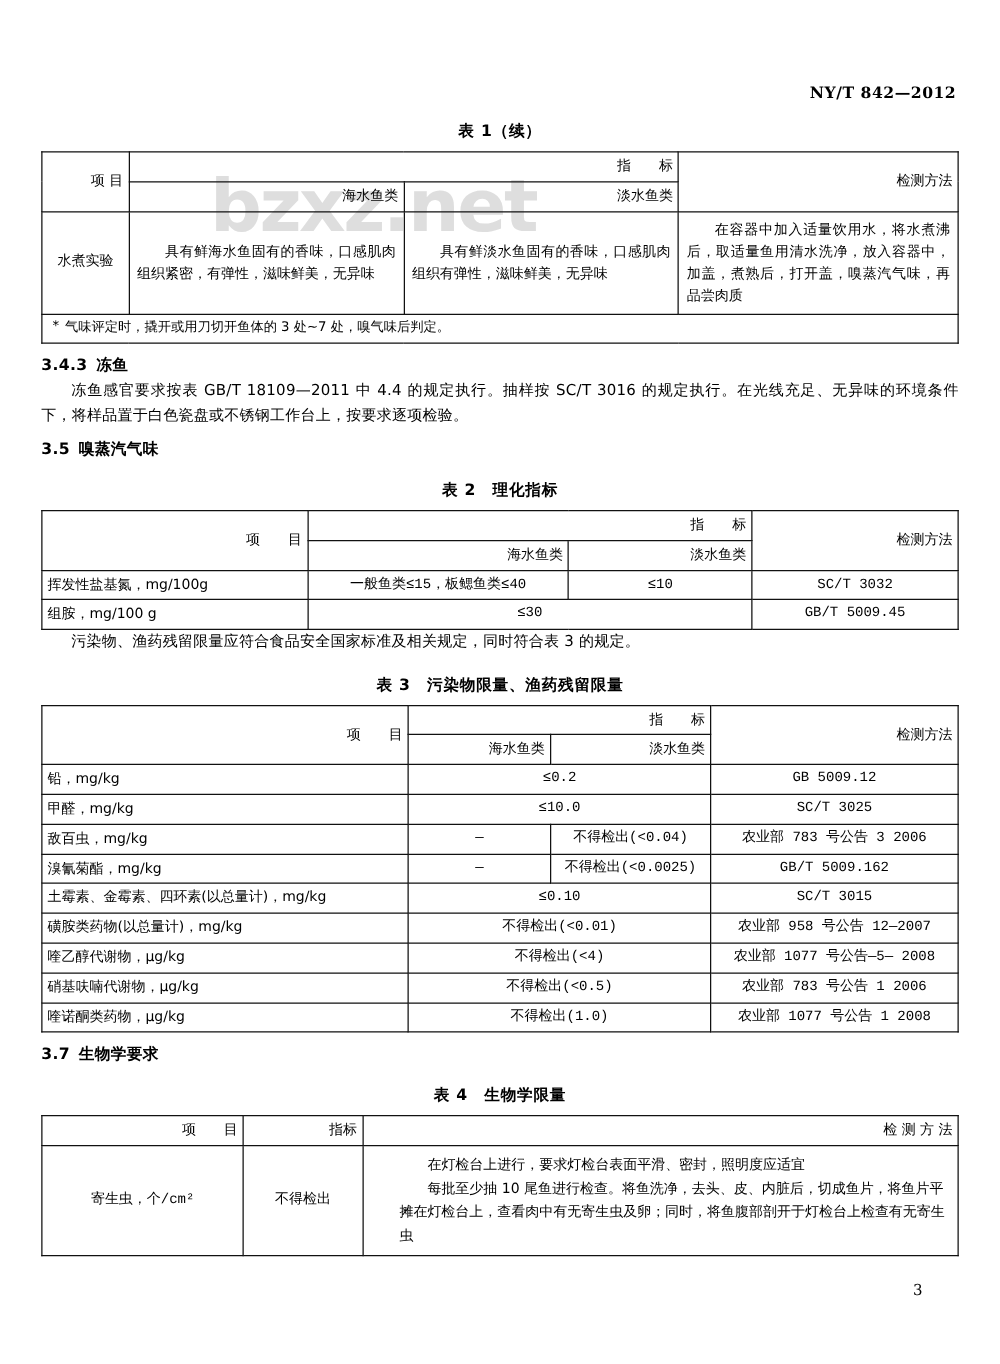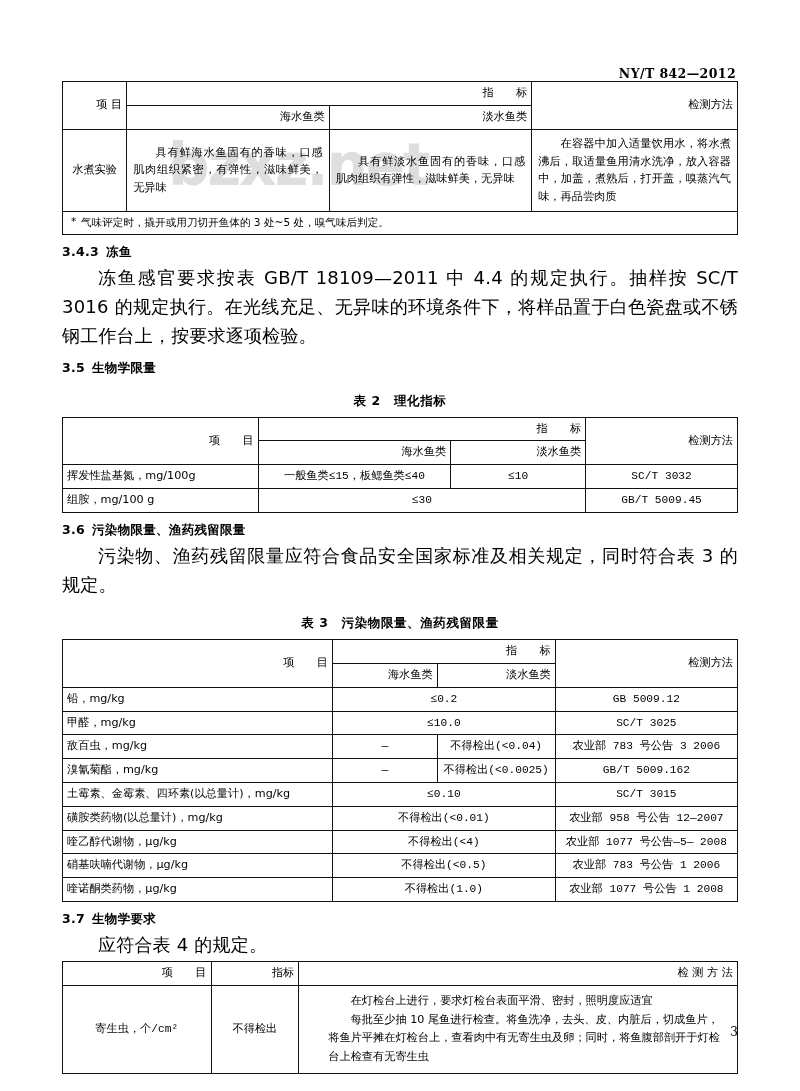--- a/index.html
+++ b/index.html
@@ -34,21 +34,21 @@
     letter-spacing: -2px;
     color: #d9d9d9;
     opacity: .85;
     z-index: 0;
     user-select: none;
     line-height: 90px;
   }
   .content {
     position: relative;
     z-index: 2;
-    padding: 0 62px;
+    padding: 0 33px;
   }
   
   .doc-header {
     text-align: right;
     font-size: 12.5px;
     font-weight: bold;
     font-family: "DejaVu Serif", "Liberation Serif", serif;
     letter-spacing: .4px;
     padding-top: 66px;
     padding-right: 2px;
@@ -62,21 +62,21 @@
     letter-spacing: .6px;
   }
   .sec-head {
     font-size: 12.5px;
     font-weight: bold;
     margin: 9px 0 2px 0;
     letter-spacing: .3px;
   }
   .sec-head .num { font-weight: bold; margin-right: 7px; }
   .para {
-    font-size: 18px;
+    font-size: 12px;
     line-height: 1.62;
     text-indent: 2em;
     margin: 0 0 2px 0;
     text-align: justify;
     letter-spacing: .2px;
   }
   
   table {
     border-collapse: collapse;
     width: 100%;
@@ -139,20 +139,21 @@
 <body>
 
 <div class="page">
 
   <div class="watermark">bzxz.net</div>
 
   <div class="content">
 
     <div class="doc-header">NY/T 842—2012</div>
 
+    <div class="table-title">表 1（续）</div>
     <table class="tbl-outer">
       <colgroup>
         <col style="width:9.5%">
         <col style="width:30%">
         <col style="width:30%">
         <col style="width:30.5%">
       </colgroup>
       <tbody>
         <tr>
           <td class="hd" rowspan="2">项 目</td>
@@ -164,33 +165,33 @@
           <td class="hd">淡水鱼类</td>
         </tr>
         <tr>
           <td class="c">水煮实验</td>
           <td class="cell-p">具有鲜海水鱼固有的香味，口感肌肉组织紧密，有弹性，滋味鲜美，无异味</td>
           <td class="cell-p">具有鲜淡水鱼固有的香味，口感肌肉组织有弹性，滋味鲜美，无异味</td>
           <td class="cell-p">在容器中加入适量饮用水，将水煮沸后，取适量鱼用清水洗净，放入容器中，加盖，煮熟后，打开盖，嗅蒸汽气味，再品尝肉质</td>
         </tr>
         <tr class="footnote">
           <td colspan="4">
-            <span class="star">*</span><span>气味评定时，撬开或用刀切开鱼体的 3 处~5 处，嗅气味后判定。</span>
+            <span class="star">*</span><span>气味评定时，撬开或用刀切开鱼体的 3 处~7 处，嗅气味后判定。</span>
           </td>
         </tr>
       </tbody>
     </table>
 
     <div class="sec-head">
       <span class="num">3.4.3</span><span>冻鱼</span>
     </div>
     <p class="para">冻鱼感官要求按表 GB/T 18109—2011 中 4.4 的规定执行。抽样按 SC/T 3016 的规定执行。在光线充足、无异味的环境条件下，将样品置于白色瓷盘或不锈钢工作台上，按要求逐项检验。</p>
 
     <div class="sec-head">
-      <span class="num">3.5</span><span>生物学限量</span>
+      <span class="num">3.5</span><span>嗅蒸汽气味</span>
     </div>
 
     <div class="table-title">表 2　理化指标</div>
     <table class="tbl-outer">
       <colgroup>
         <col style="width:29%">
         <col style="width:28.5%">
         <col style="width:20%">
         <col style="width:22.5%">
       </colgroup>
@@ -211,23 +212,20 @@
           <td class="c">SC/T 3032</td>
         </tr>
         <tr>
           <td class="l">组胺，mg/100 g</td>
           <td class="c" colspan="2">≤30</td>
           <td class="c">GB/T 5009.45</td>
         </tr>
       </tbody>
     </table>
 
-    <div class="sec-head">
-      <span class="num">3.6</span><span>污染物限量、渔药残留限量</span>
-    </div>
     <p class="para">污染物、渔药残留限量应符合食品安全国家标准及相关规定，同时符合表 3 的规定。</p>
 
     <div class="table-title">表 3　污染物限量、渔药残留限量</div>
     <table class="tbl-outer">
       <colgroup>
         <col style="width:40%">
         <col style="width:15.5%">
         <col style="width:17.5%">
         <col style="width:27%">
       </colgroup>
@@ -288,22 +286,22 @@
           <td class="l">喹诺酮类药物，μg/kg</td>
           <td class="c" colspan="2">不得检出(1.0)</td>
           <td class="c nowrap">农业部 1077 号公告 1 2008</td>
         </tr>
       </tbody>
     </table>
 
     <div class="sec-head">
       <span class="num">3.7</span><span>生物学要求</span>
     </div>
-    <p class="para">应符合表 4 的规定。</p>
-
+
+    <div class="table-title">表 4　生物学限量</div>
     <table class="tbl-outer">
       <colgroup>
         <col style="width:22%">
         <col style="width:13%">
         <col style="width:65%">
       </colgroup>
       <tbody>
         <tr>
           <td class="hd">项　　目</td>
           <td class="hd">指标</td>

